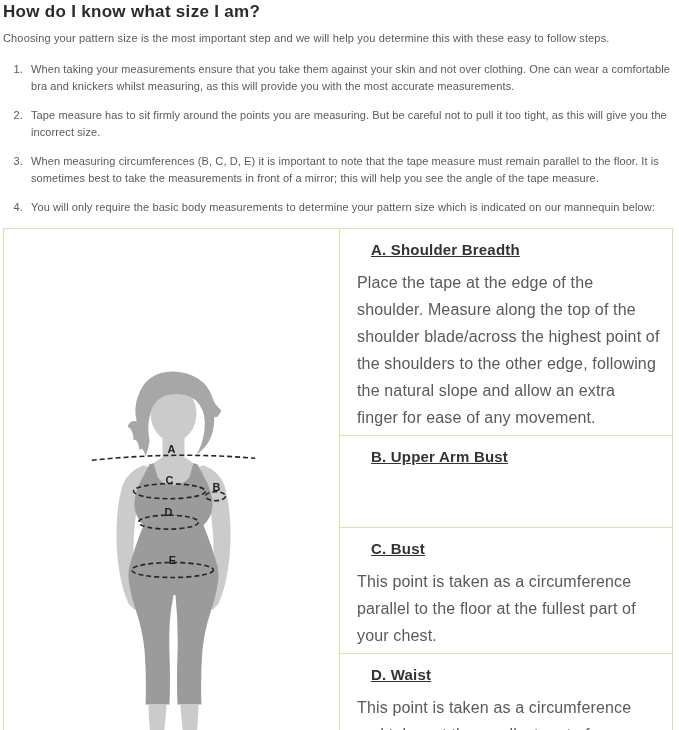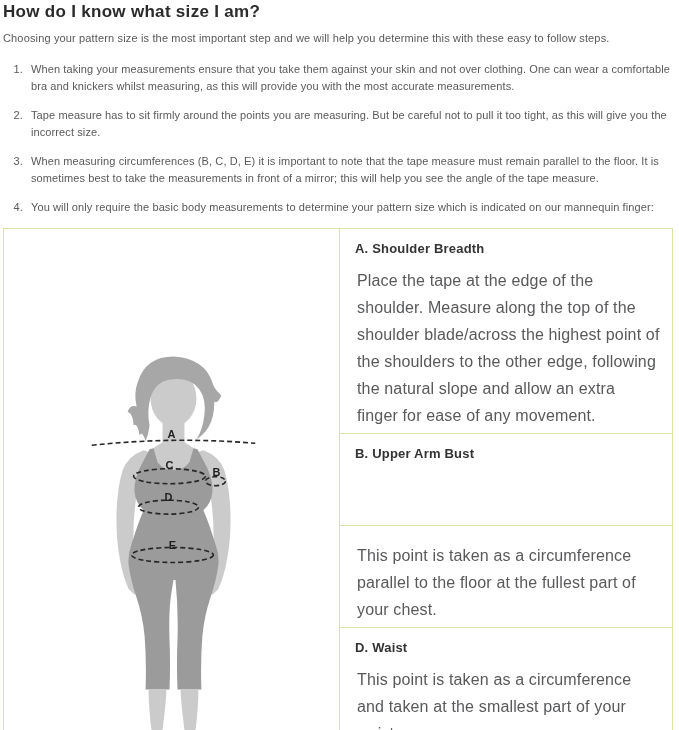--- a/index.html
+++ b/index.html
@@ -47,23 +47,24 @@
     padding:12px 8px 0 13px;
     overflow:hidden;
   }
   .row + .row { border-top:1px solid #dbe2a3; }
   .row-a { min-height:140px; }
   .row-b { min-height:92px; }
   .row-c { min-height:95px; }
   .row-d { min-height:96px; }
   .row-e { min-height:97px; flex:1; }
   .row h3 {
-    margin:0 0 11px 2px;
-    font-size:13px; font-weight:bold; color:#333333;
+    margin:0 0 11px 18px;
+    font-size:15px; font-weight:bold; color:#333333;
     letter-spacing:0.2px;
+    text-decoration:underline;
   }
   .row p {
     margin:4px; font-size:16px; line-height:27px;
     color:#58595b; letter-spacing:0.15px;
   }
 
   svg text.m-label {
     font-family:"Liberation Sans", sans-serif;
     font-size:11px; font-weight:bold; fill:#1f1f1f;
   }
@@ -75,21 +76,21 @@
 <div class="page">
 
   <h1 class="page-title">How do I know what size I am?</h1>
 
   <p class="intro">Choosing your pattern size is the most important step and we will help you determine this with these easy to follow steps.</p>
 
   <ol class="steps">
     <li>When taking your measurements ensure that you take them against your skin and not over clothing. One can wear a comfortable bra and knickers whilst measuring, as this will provide you with the most accurate measurements.</li>
     <li>Tape measure has to sit firmly around the points you are measuring. But be careful not to pull it too tight, as this will give you the incorrect size.</li>
     <li>When measuring circumferences (B, C, D, E) it is important to note that the tape measure must remain parallel to the floor. It is sometimes best to take the measurements in front of a mirror; this will help you see the angle of the tape measure.</li>
-    <li>You will only require the basic body measurements to determine your pattern size which is indicated on our mannequin finger:</li>
+    <li>You will only require the basic body measurements to determine your pattern size which is indicated on our mannequin below:</li>
   </ol>
 
   <div class="size-table">
 
     <div class="figure-cell">
       <svg width="335" height="520" viewBox="0 0 336 520" xmlns="http://www.w3.org/2000/svg">
 
         <path fill="#cbcbcb" d="M140,158 Q124,164 119,178 Q114,194 113,218
           Q112,244 116,266 Q119,284 125,297 L131,303 Q136,300 135,292
           Q131,276 130,256 Q129,232 132,210 Q134,190 139,176
@@ -149,20 +150,21 @@
       <section class="row row-a">
         <h3>A. Shoulder Breadth</h3>
         <p>Place the tape at the edge of the shoulder. Measure along the top of the shoulder blade/across the highest point of the shoulders to the other edge, following the natural slope and allow an extra finger for ease of any movement.</p>
       </section>
 
       <section class="row row-b">
         <h3>B. Upper Arm Bust</h3>
       </section>
 
       <section class="row row-c">
+        <h3>C. Bust</h3>
         <p>This point is taken as a circumference parallel to the floor at the fullest part of your chest.</p>
       </section>
 
       <section class="row row-d">
         <h3>D. Waist</h3>
         <p>This point is taken as a circumference and taken at the smallest part of your waist.</p>
       </section>
 
       <section class="row row-e">
         <h3>E. Hip</h3>

